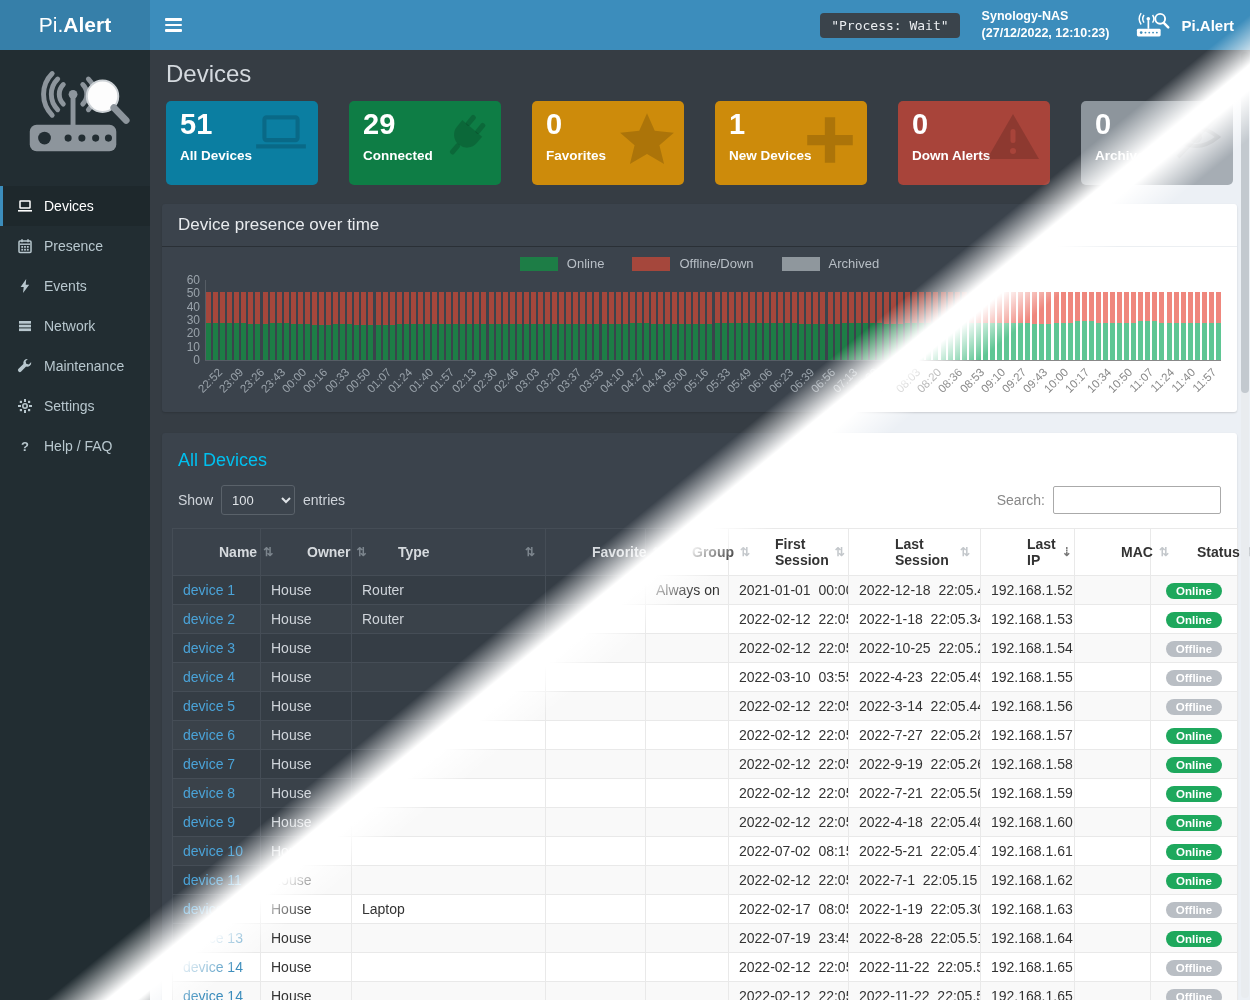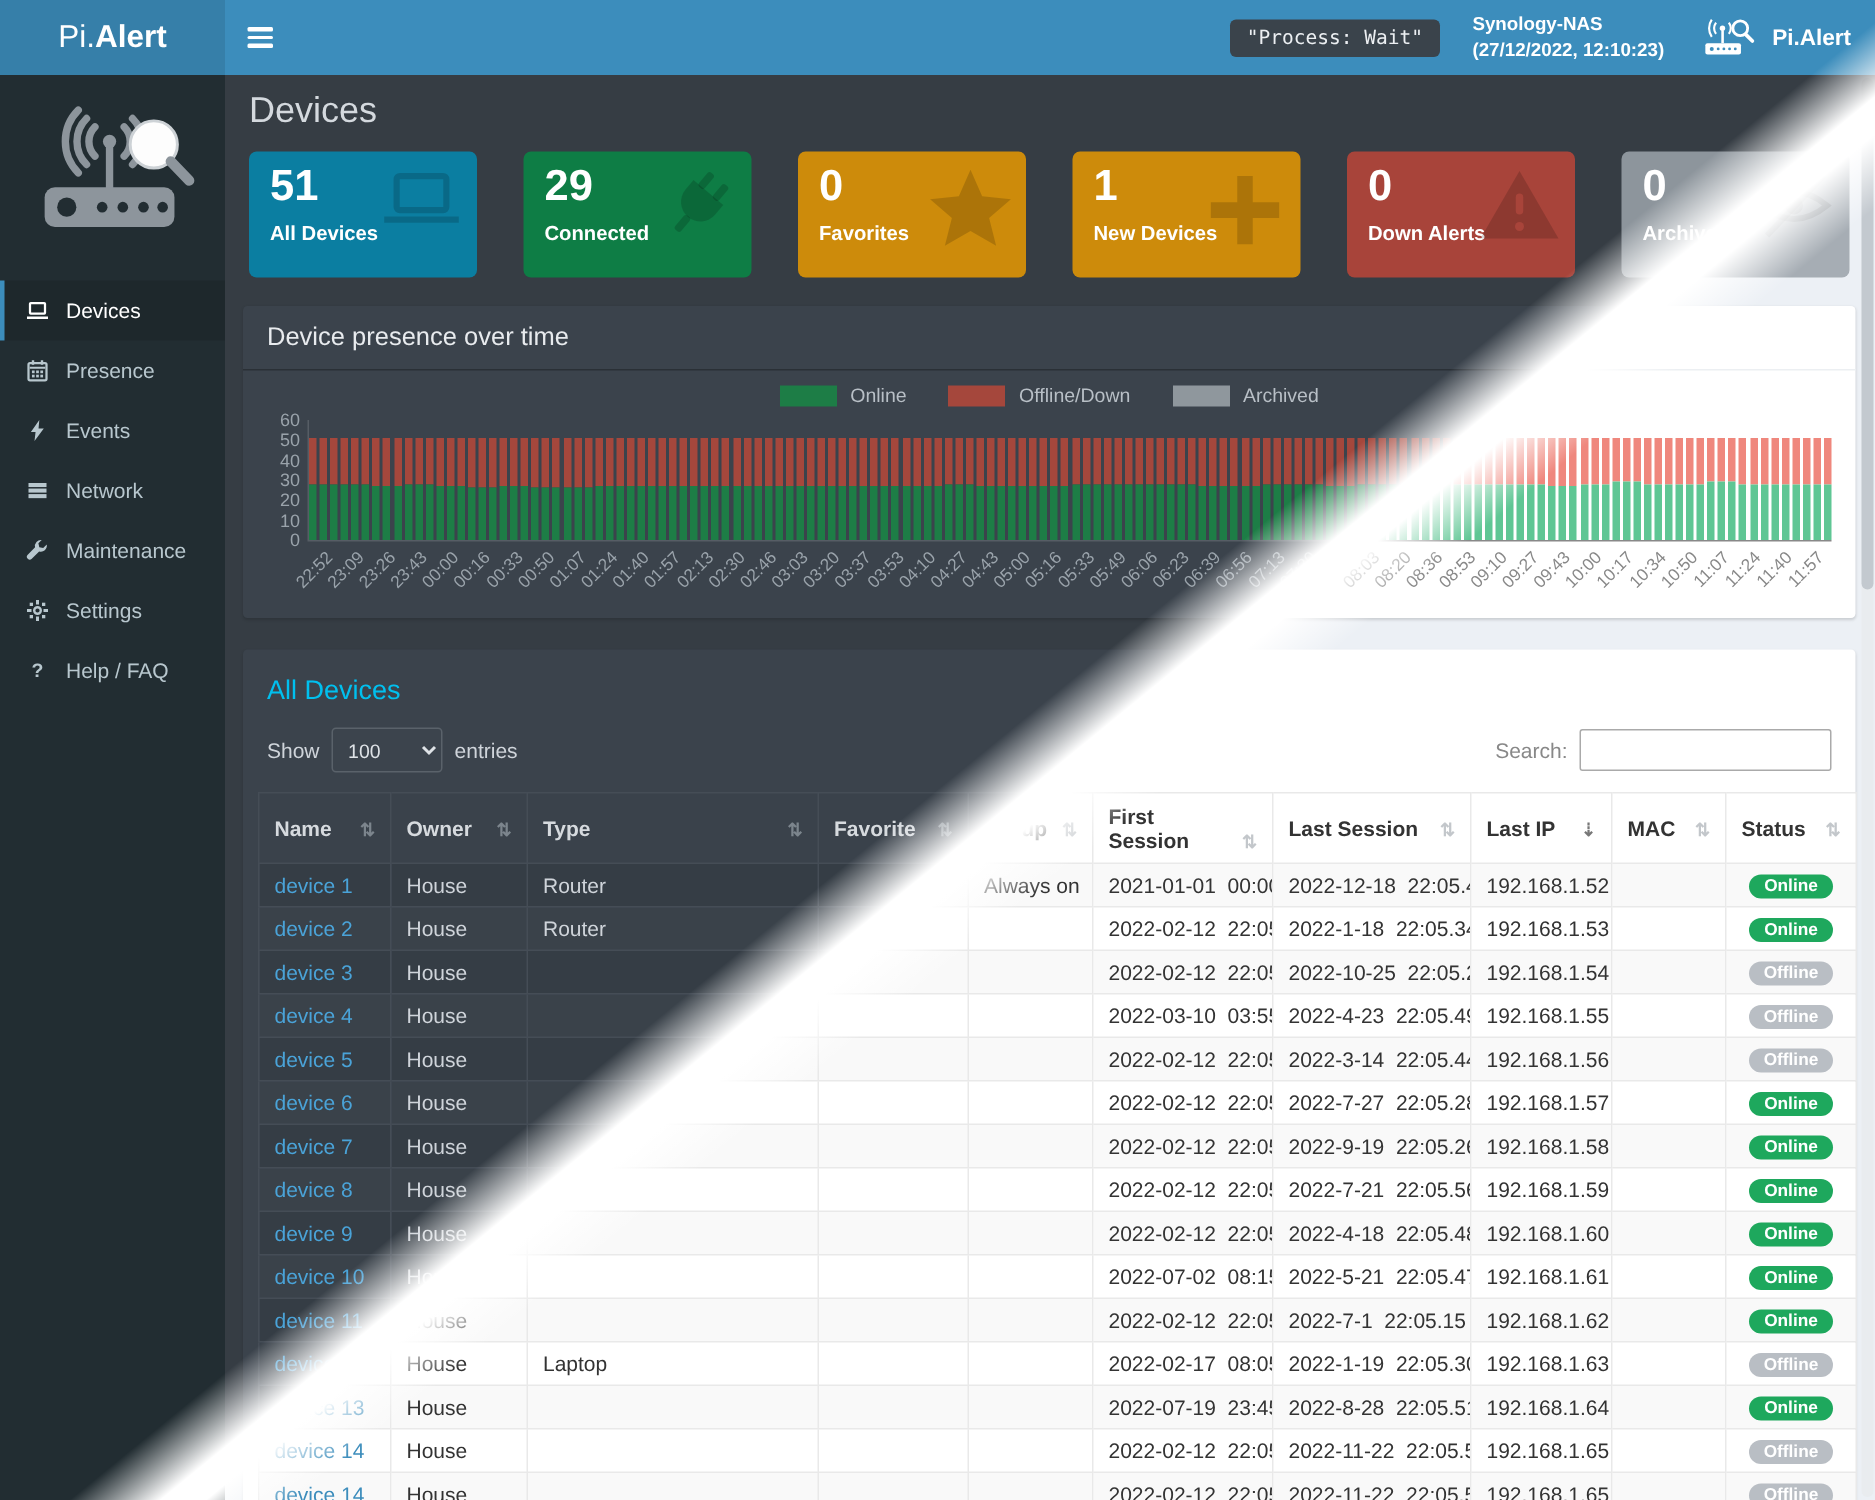--- a/index.html
+++ b/index.html
@@ -76,21 +76,21 @@
 
   
   .tp-title{padding:17px 16px 4px 16px;font-size:18px;color:#00c0ef;}
   .tp-controls{display:flex;align-items:center;margin:10px 16px 13px 16px;font-size:14px;color:var(--text);}
   .len-select{margin:0 8px;width:74px;height:30px;background:var(--select-bg);color:var(--select-text);border:1px solid var(--select-border);border-radius:3px;font-size:13px;padding:0 6px;font-family:"Liberation Sans",sans-serif;}
   .search-wrap{margin-left:auto;display:flex;align-items:center;gap:8px;color:var(--muted);}
   .search-input{width:168px;height:28px;border:1px solid var(--input-border);background:var(--input-bg);border-radius:2px;box-sizing:border-box;}
 
   table.devices{width:calc(100% - 20px);margin:0 10px;border-collapse:collapse;table-layout:fixed;}
   table.devices th{background:var(--thead-bg);color:var(--th);font-size:14px;text-align:left;padding:7px 10px;border:1px solid var(--tbl-border);border-top:1px solid var(--tbl-border);cursor:pointer;}
-  .th-inner{display:flex;align-items:flex-end;justify-content:space-between;}
+  .th-inner{display:flex;align-items:center;justify-content:space-between;margin-left:36px;}
   .sort-ic{font-size:12px;color:var(--sort-icon);margin-left:6px;}
   .sort-ic.active{color:var(--sort-icon-active);font-weight:bold;}
   table.devices td{font-size:14px;color:var(--text);padding:5px 10px;border:1px solid var(--tbl-border);height:18px;white-space:pre;overflow:hidden;}
   table.devices tr:nth-child(odd) td{background:var(--row-odd);}
   table.devices tr:nth-child(even) td{background:var(--row-even);}
   a.device-link{color:var(--link);text-decoration:none;}
   td.c-status{text-align:center;}
   .pill{min-width:52px;box-sizing:border-box;padding:2px 10px;border-radius:10px;font-size:11.5px;font-weight:bold;color:#fff;display:inline-block;text-align:center;}
   .pill-online{background:#1ea85d}.pill-offline{background:#b9bec4}
 

